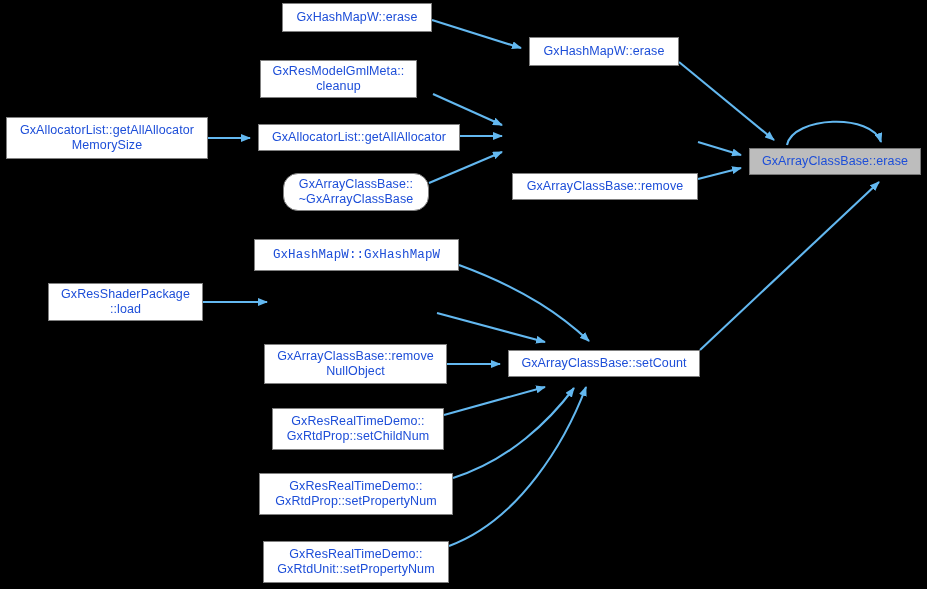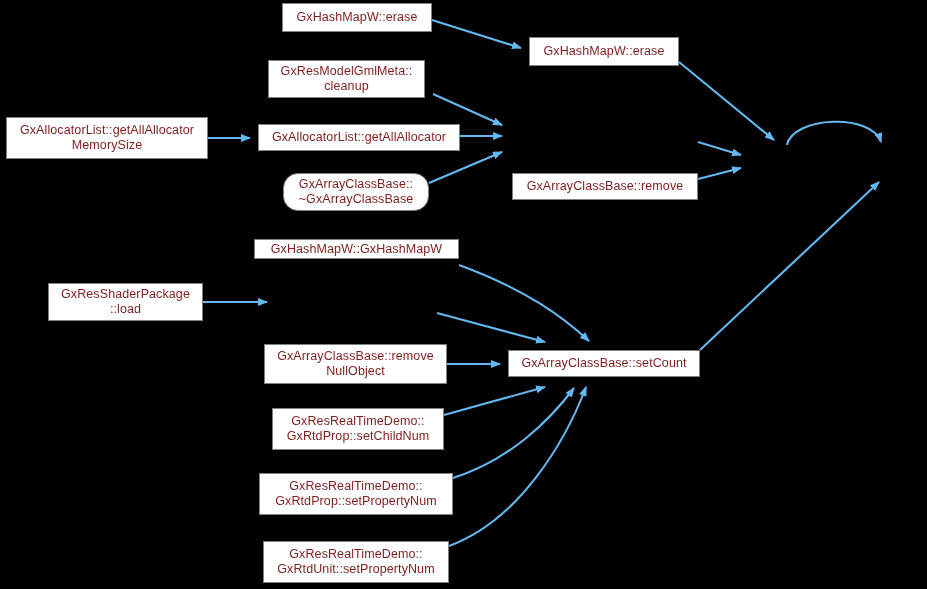--- a/index.html
+++ b/index.html
@@ -25,21 +25,21 @@
   }
   .node {
     position: absolute;
     box-sizing: border-box;
     display: flex;
     align-items: center;
     justify-content: center;
     text-align: center;
     background: #ffffff;
     border: 1px solid #808080;
-    color: #7f1d1d;
+    color: #1d4ed8;
     font-size: 12.5px;
     line-height: 15px;
     letter-spacing: 0.1px;
     white-space: pre-line;
     padding: 0 3px;
     cursor: pointer;
   }
   .node.highlight {
     background: #bdbdbd;
     border: 1px solid #767676;
@@ -95,42 +95,45 @@
 
       <path d="M453,478 C510,460 550,420 574,388"></path>
 
       <path d="M449,546 C520,520 566,440 586,387"></path>
     </g>
   </svg>
 
   <div class="node" style="left:282px;top:3px;width:150px;height:29px;">
     <span class="node-label">GxHashMapW::erase</span>
   </div>
-  <div class="node" style="left:268px;top:60px;width:157px;height:38px;">
+  <div class="node" style="left:260px;top:60px;width:157px;height:38px;">
     <span class="node-label">GxResModelGmlMeta::
 cleanup</span>
   </div>
   <div class="node" style="left:6px;top:117px;width:202px;height:42px;">
     <span class="node-label">GxAllocatorList::getAllAllocator
 MemorySize</span>
   </div>
   <div class="node" style="left:258px;top:124px;width:202px;height:27px;">
     <span class="node-label">GxAllocatorList::getAllAllocator</span>
   </div>
   <div class="node" style="left:283px;top:173px;width:146px;height:38px;border-radius:15px;">
     <span class="node-label">GxArrayClassBase::
 ~GxArrayClassBase</span>
   </div>
   <div class="node" style="left:529px;top:37px;width:150px;height:29px;">
     <span class="node-label">GxHashMapW::erase</span>
   </div>
   <div class="node" style="left:512px;top:173px;width:186px;height:27px;">
     <span class="node-label">GxArrayClassBase::remove</span>
   </div>
-  <div class="node" style="left:254px;top:239px;width:205px;height:20px;">
+  <div class="node highlight" style="left:749px;top:148px;width:172px;height:27px;">
+    <span class="node-label">GxArrayClassBase::erase</span>
+  </div>
+  <div class="node" style="left:254px;top:239px;width:205px;height:32px;font-family:Liberation Mono, monospace;">
     <span class="node-label">GxHashMapW::GxHashMapW</span>
   </div>
   <div class="node" style="left:29px;top:283px;width:155px;height:38px;margin-left:19px;">
     <span class="node-label">GxResShaderPackage
 ::load</span>
   </div>
   <div class="node" style="left:264px;top:344px;width:183px;height:40px;">
     <span class="node-label">GxArrayClassBase::remove
 NullObject</span>
   </div>

